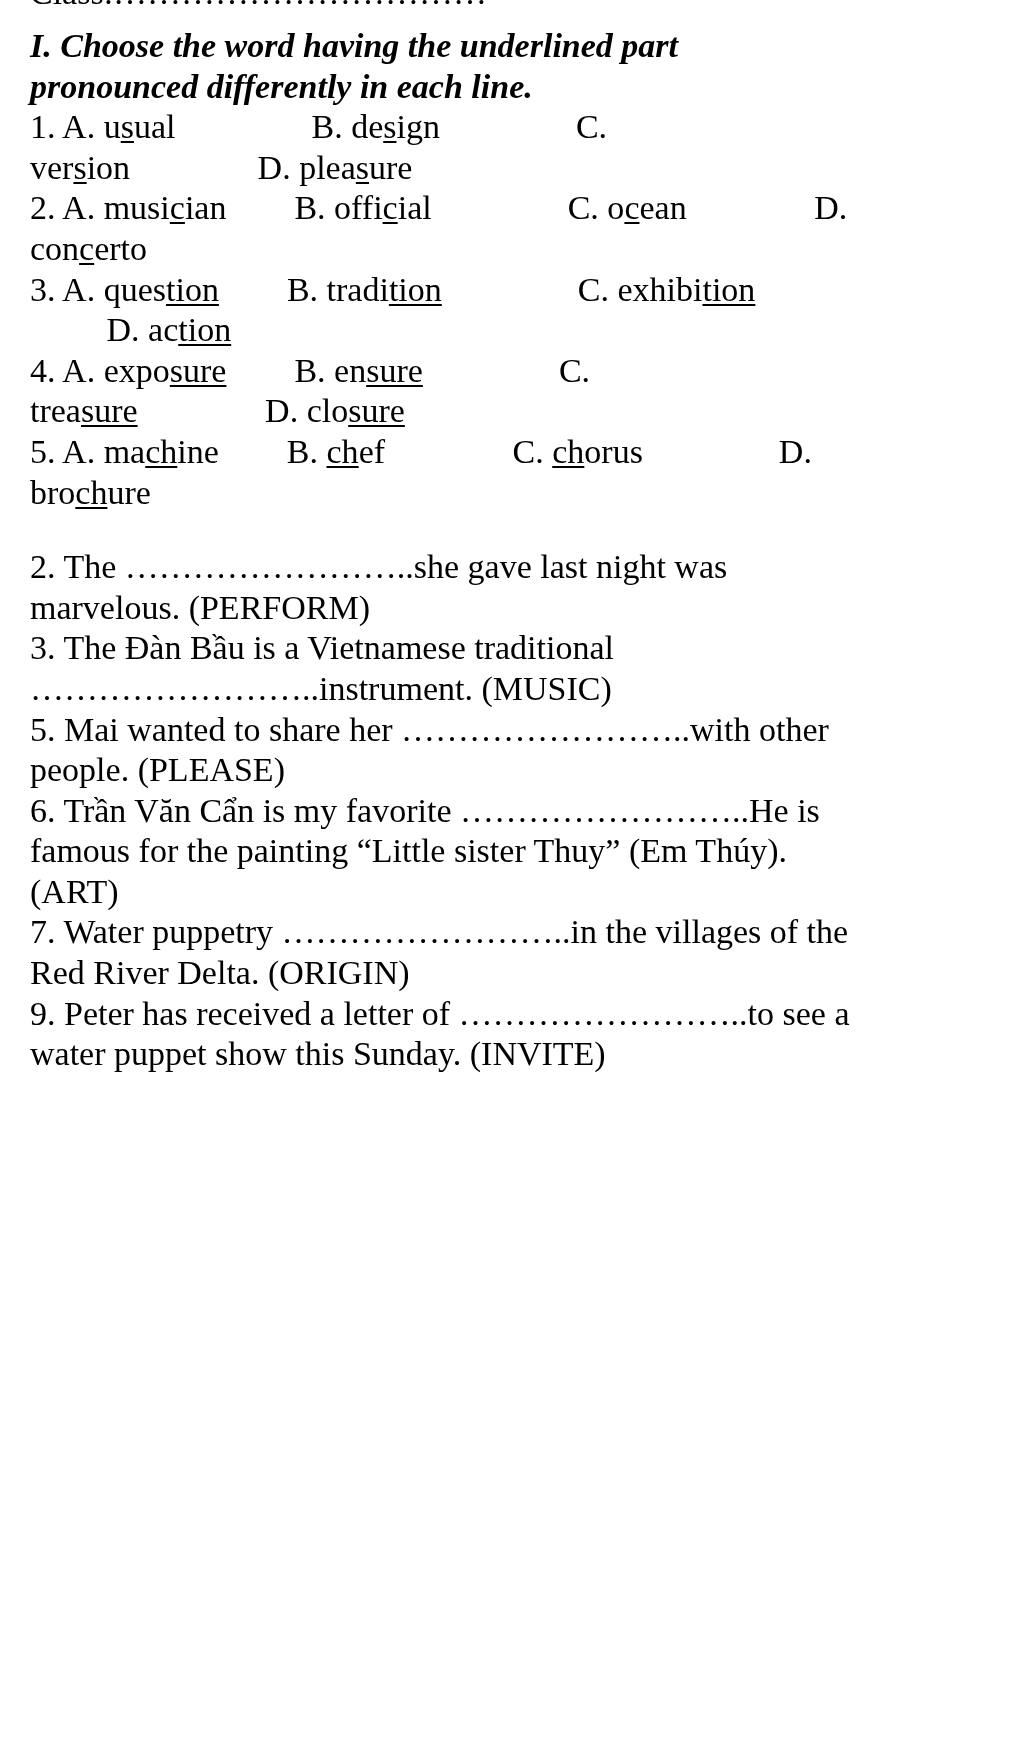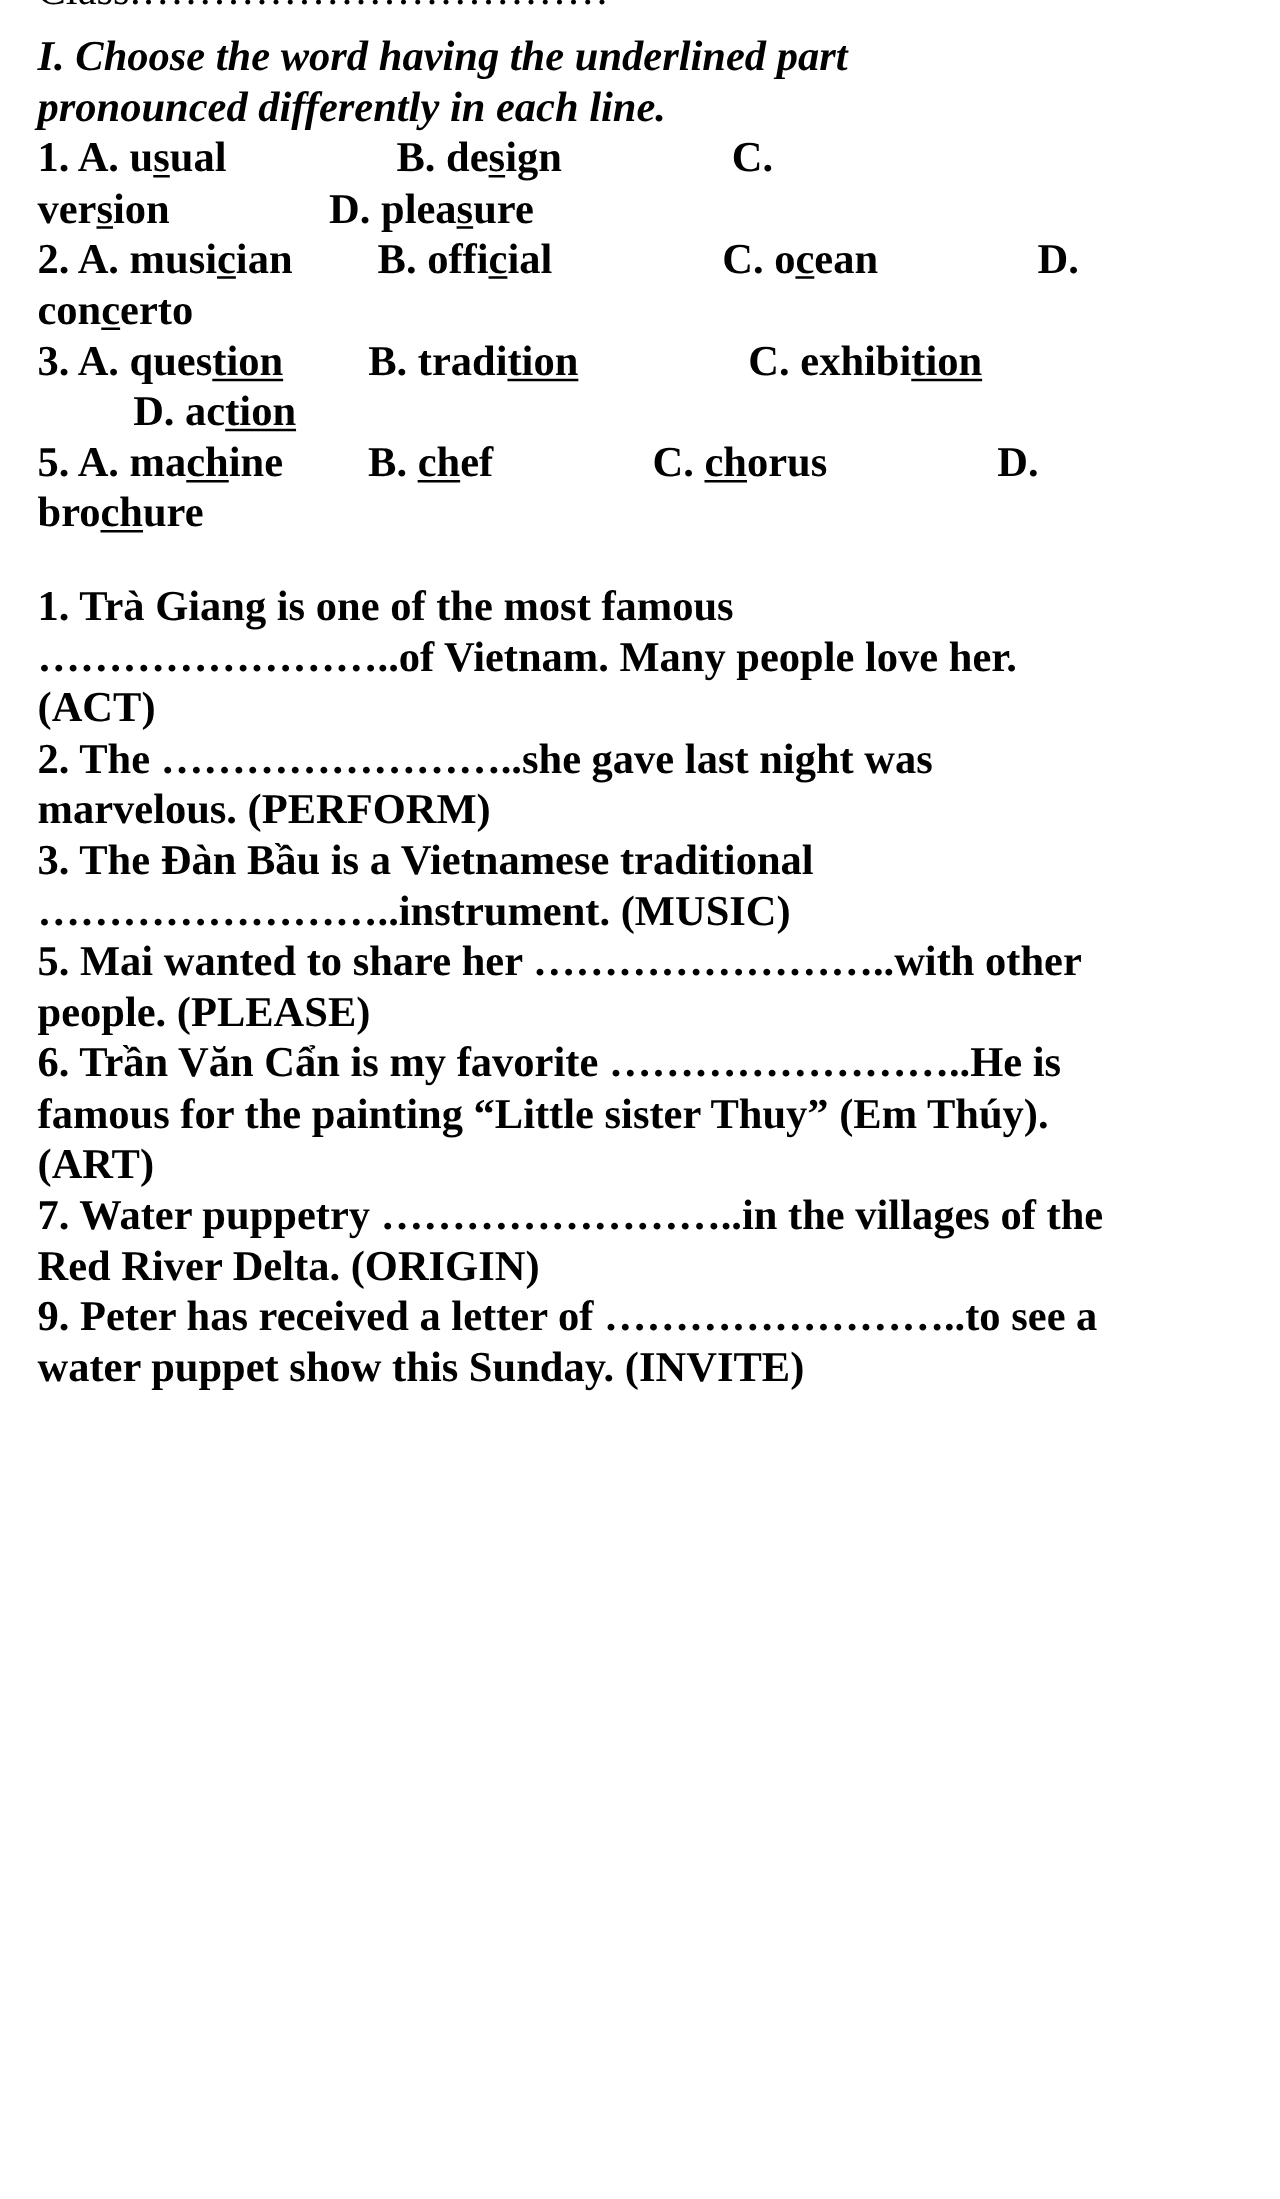--- a/index.html
+++ b/index.html
@@ -33,21 +33,20 @@
   .section-title {
     font-weight: bold;
     font-style: italic;
     white-space: pre-wrap;
   }
   .section-title.first {
     margin-top: 12px;
   }
   .item {
     white-space: pre-wrap;
-    font-weight: bold;
   }
   .section-gap {
     height: 34px;
   }
   u {
     text-decoration: underline;
     text-decoration-thickness: 2px;
     text-underline-offset: 3px;
     text-decoration-skip-ink: none;
   }
@@ -63,29 +62,28 @@
 
   <div class="section-title first">I. Choose the word having the underlined part
 pronounced differently in each line.</div>
 
   <div class="item">1. A. u<u>s</u>ual                B. de<u>s</u>ign                C.
 ver<u>s</u>ion               D. plea<u>s</u>ure</div>
   <div class="item">2. A. musi<u>c</u>ian        B. offi<u>c</u>ial                C. o<u>c</u>ean               D.
 con<u>c</u>erto</div>
   <div class="item">3. A. ques<u>tion</u>        B. tradi<u>tion</u>                C. exhibi<u>tion</u>
          D. ac<u>tion</u></div>
+  <div class="item">4. A. expo<u>sure</u>        B. en<u>sure</u>                C.
+trea<u>sure</u>               D. clo<u>sure</u></div>
   <div class="item">5. A. ma<u>ch</u>ine        B. <u>ch</u>ef               C. <u>ch</u>orus                D.
 bro<u>ch</u>ure</div>
 
   <div class="section-gap"></div>
 
 
-  <div class="item">1. Trà Giang is one of the most famous
-……………………..of Vietnam. Many people love her.
-(ACT)</div>
   <div class="item">2. The ……………………..she gave last night was
 marvelous. (PERFORM)</div>
   <div class="item">3. The Đàn Bầu is a Vietnamese traditional
 ……………………..instrument. (MUSIC)</div>
   <div class="item">5. Mai wanted to share her ……………………..with other
 people. (PLEASE)</div>
   <div class="item">6. Trần Văn Cẩn is my favorite ……………………..He is
 famous for the painting “Little sister Thuy” (Em Thúy).
 (ART)</div>
   <div class="item">7. Water puppetry ……………………..in the villages of the

